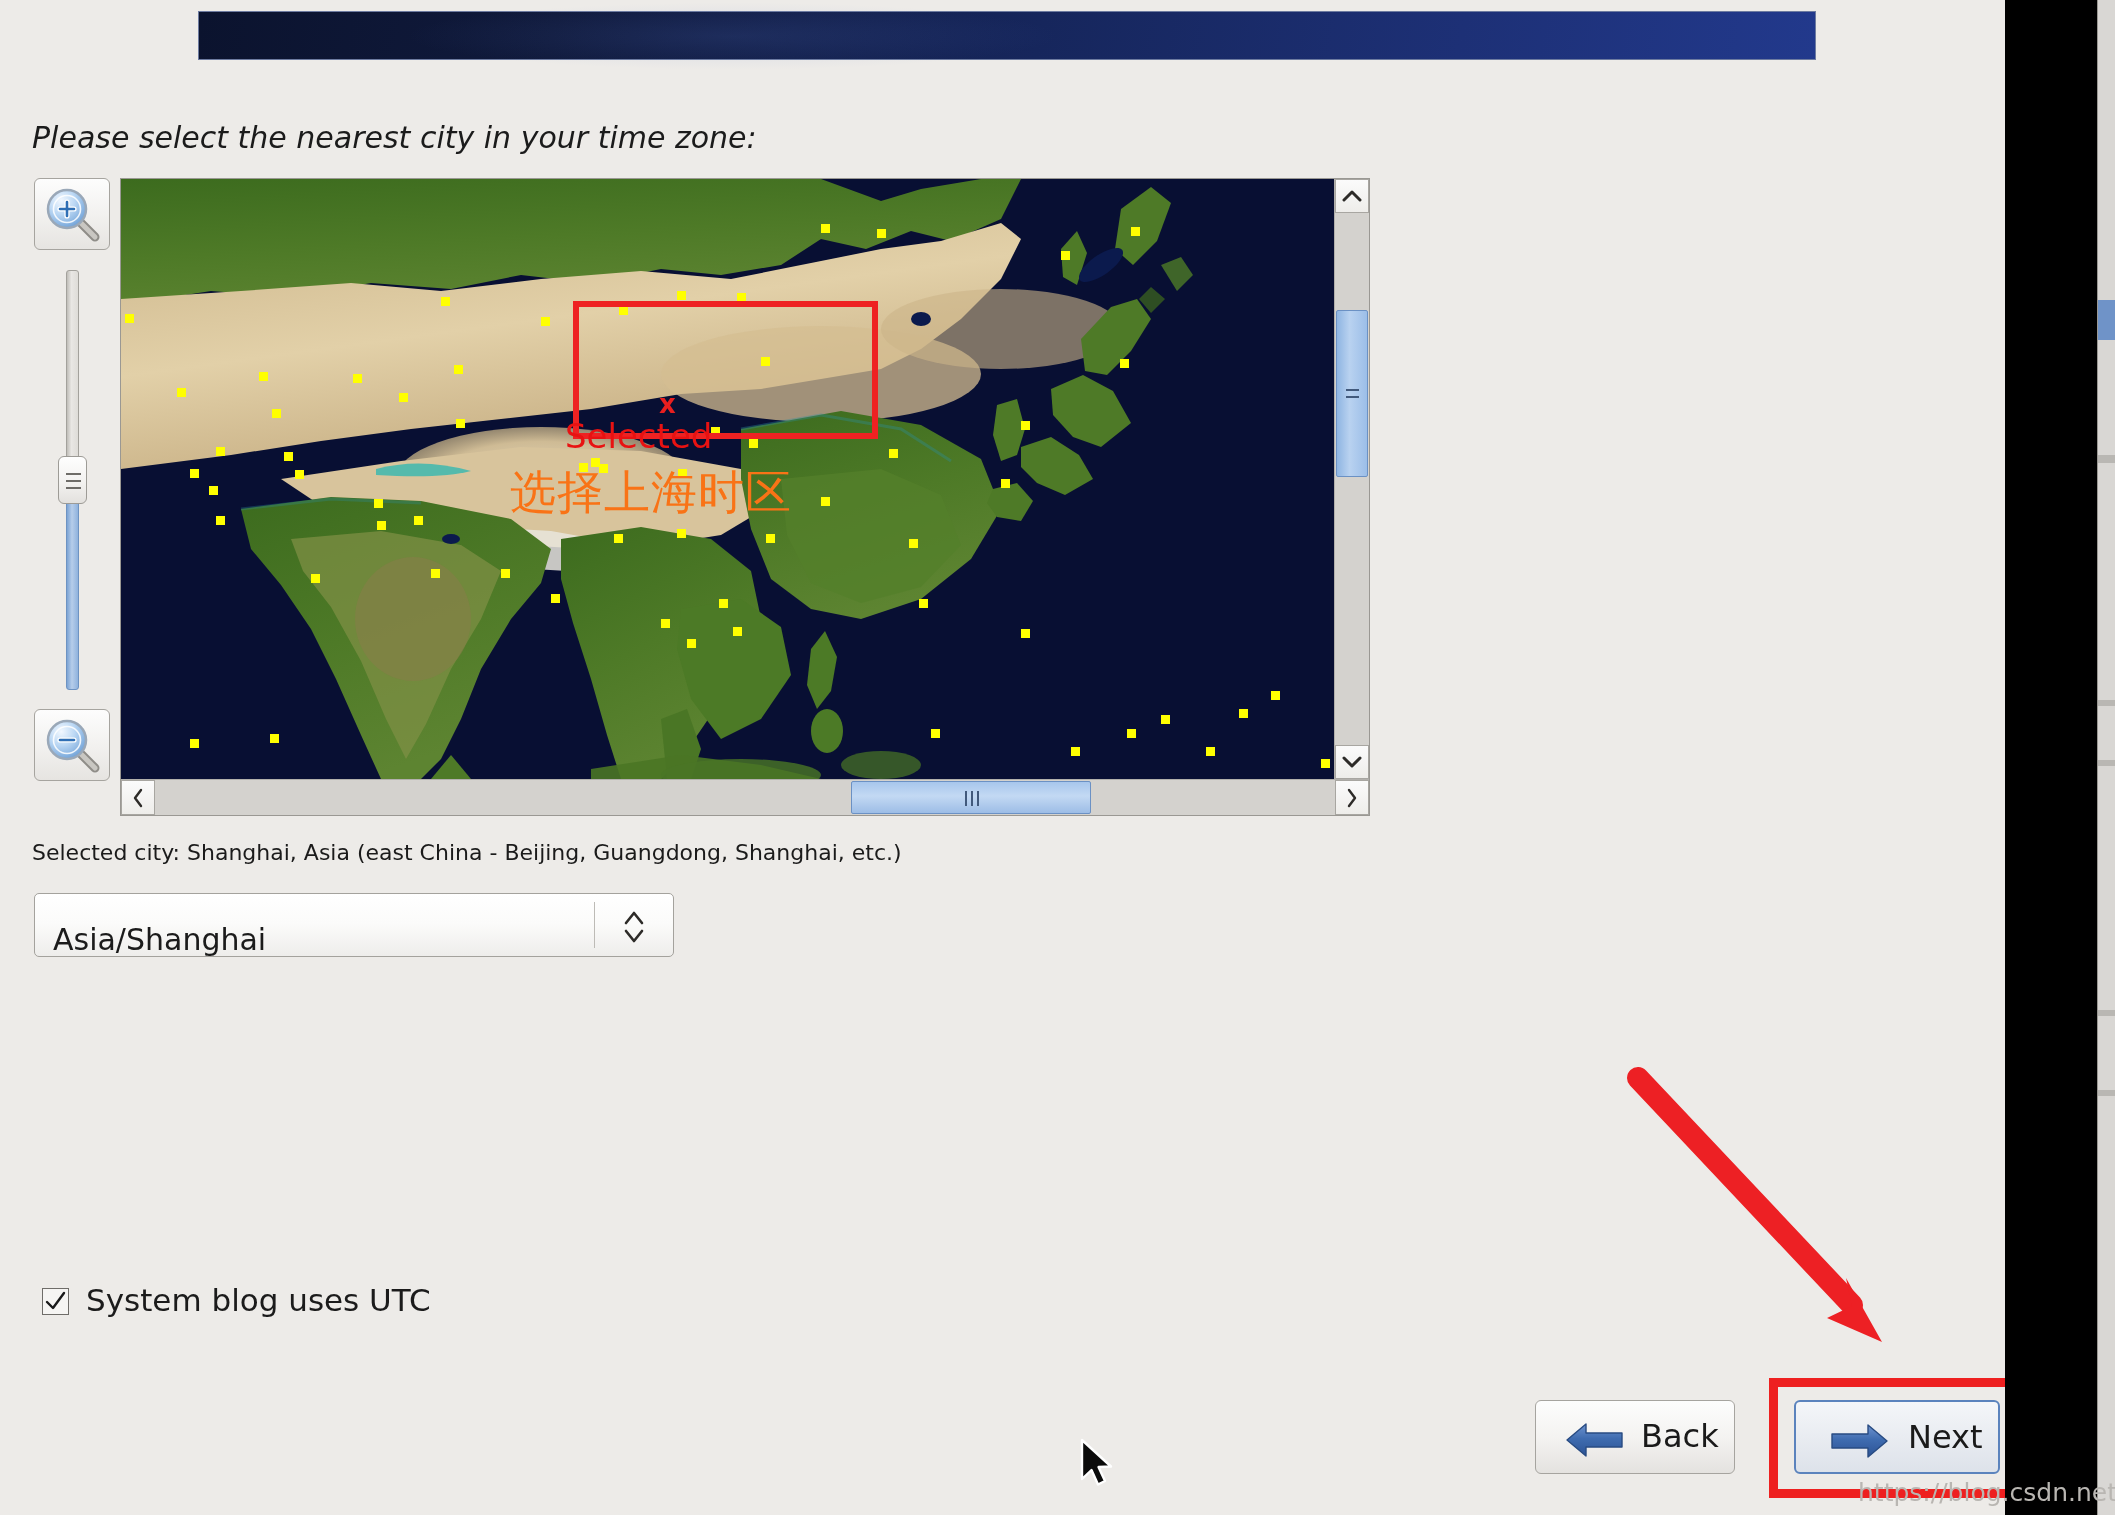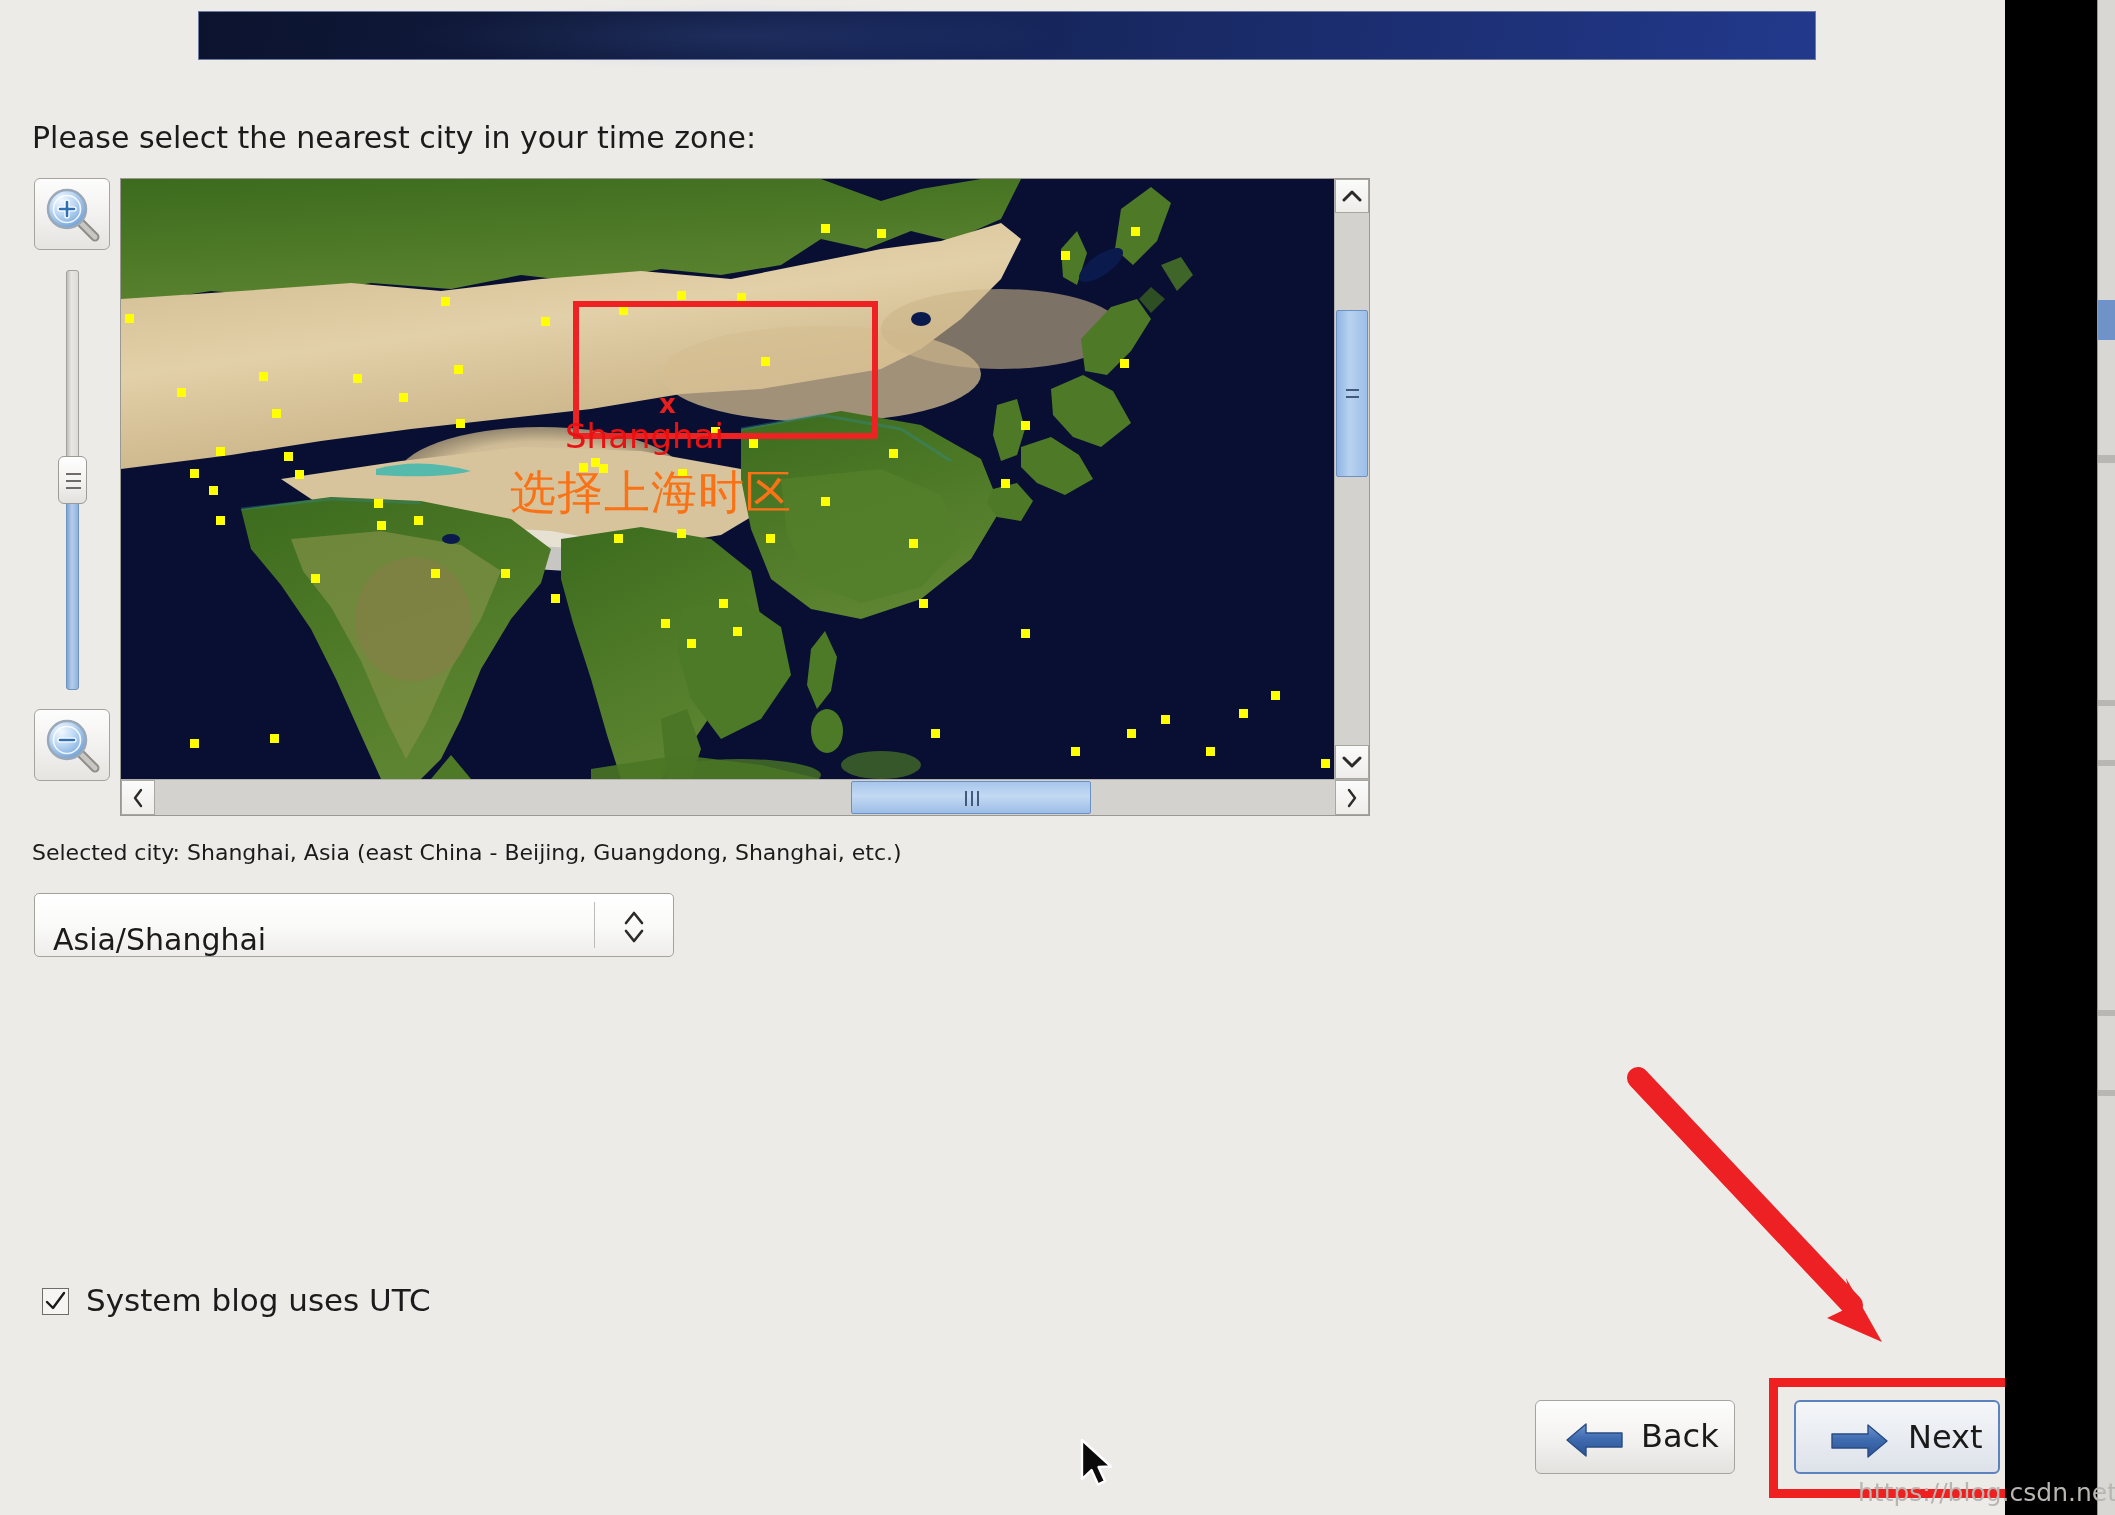--- a/index.html
+++ b/index.html
@@ -62,20 +62,21 @@
     pointer-events: none;
   }
 
   
   #prompt-label {
     position: absolute;
     left: 32px; top: 120px;
     font-size: 30px;
     color: #1b1b1b;
     white-space: nowrap;
+    font-style: italic;
   }
 
   
   #zoom-column {
     position: absolute;
     left: 34px; top: 178px;
     width: 78px; height: 603px;
   }
   .zoom-btn {
     position: absolute;
@@ -577,21 +578,21 @@
           <rect x="1200" y="580" width="9" height="9"></rect>
           <rect x="645" y="355" width="9" height="9"></rect>
           <rect x="320" y="118" width="9" height="9"></rect>
           <rect x="420" y="138" width="9" height="9"></rect>
           <rect x="498" y="127" width="9" height="9"></rect>
         </g>
       </svg>
 
       <div id="shanghai-highlight-box"></div>
       <div id="shanghai-marker">x</div>
-      <div id="shanghai-city-label">Shanghai</div>
+      <div id="shanghai-city-label">Selected</div>
       <div id="chinese-annotation">选择上海时区</div>
     </div>
 
     <div id="map-vscrollbar">
       <div class="sb-arrow-btn" id="vscroll-up-button">
         <svg class="sb-chev" width="20" height="12" viewBox="0 0 20 12">
           <path d="M2 10 L10 2 L18 10" fill="none" stroke="#2d2b28" stroke-width="3" stroke-linecap="round" stroke-linejoin="round"></path>
         </svg>
       </div>
       <div id="vscroll-thumb">

